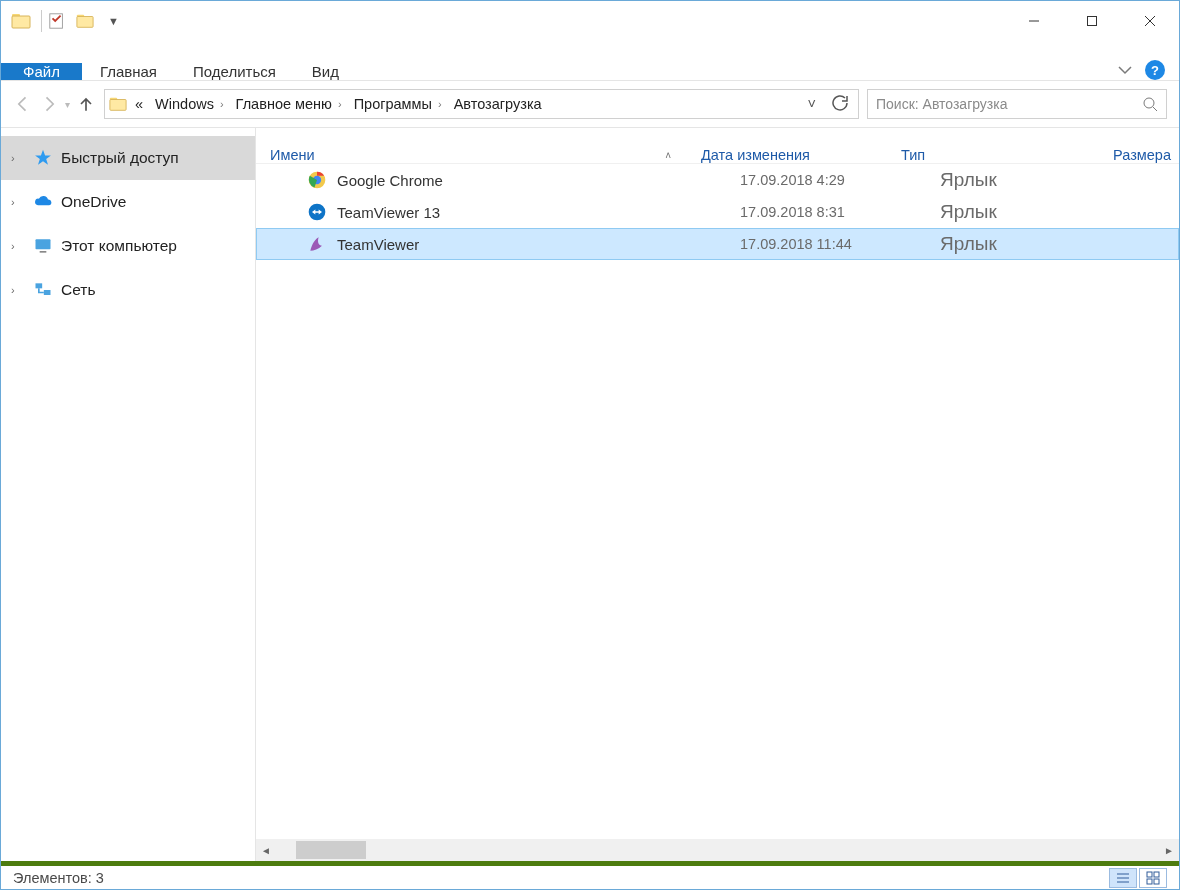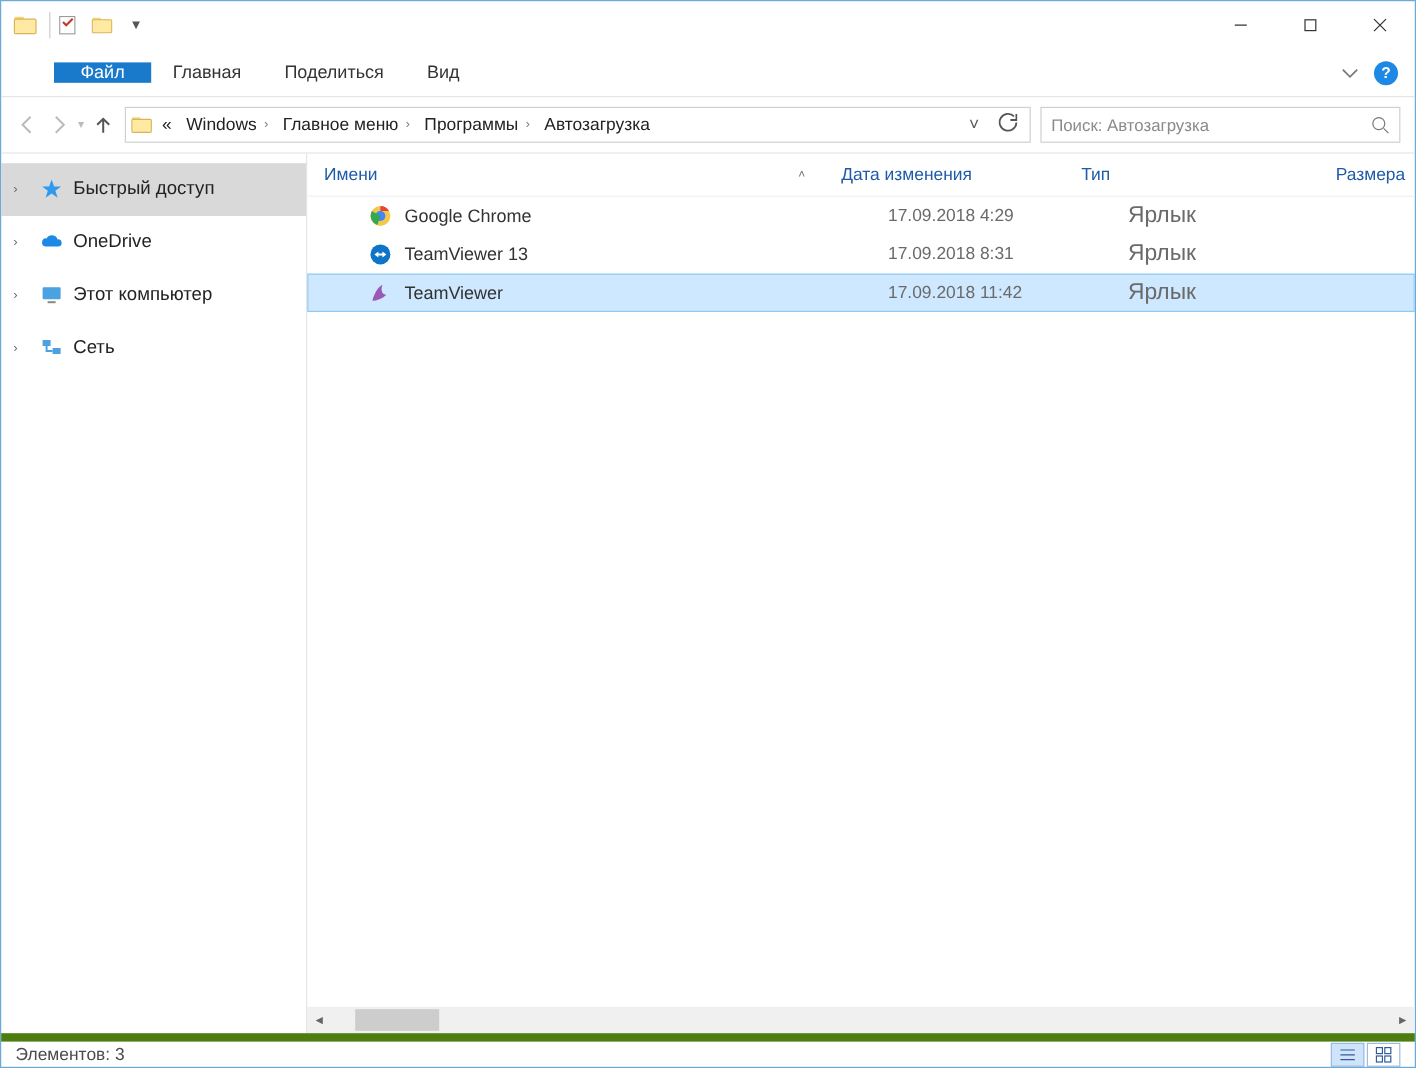--- a/index.html
+++ b/index.html
@@ -11,21 +11,21 @@
   .titlebar .folder-ico { width: 20px; height: 20px; margin: 0 4px; }
   .titlebar .sep { width: 1px; height: 22px; background: #ccc; margin: 0 6px; }
   .titlebar .qat { display: flex; align-items: center; gap: 6px; }
   .titlebar .qat svg, .titlebar .qat .folder-ico { width: 18px; height: 18px; }
   .titlebar .caret { margin-left: 4px; font-size: 11px; color: #555; }
   .winctrls { margin-left: auto; display: flex; }
   .winctrls div { width: 58px; height: 40px; display: flex; align-items: center; justify-content: center; color: #444; font-family: "Segoe MDL2 Assets", sans-serif; font-size: 11px; }
   .winctrls svg { width: 12px; height: 12px; stroke: #333; stroke-width: 1; fill: none; }
 
   
-  .ribbon { height: 40px; display: flex; align-items: center; border-bottom: 1px solid #e5e5e5; padding-left: 44px; }
+  .ribbon { height: 40px; display: flex; align-items: flex-end; border-bottom: 1px solid #e5e5e5; }
   .ribbon .tab { padding: 0 18px; display: flex; align-items: center; font-size: 15px; color: #333; }
   .ribbon .tab.file { background: #1979ca; color: #fff; padding: 0 22px; }
   .ribbon .right { margin-left: auto; display: flex; align-items: center; gap: 12px; padding-right: 14px; }
   .ribbon .help { width: 20px; height: 20px; border-radius: 50%; background: #1e88e5; color: #fff; display: flex; align-items: center; justify-content: center; font-size: 13px; font-weight: bold; }
   .ribbon .chev { color: #5a5a5a; }
 
   
   .navrow { height: 46px; display: flex; align-items: center; padding: 0 12px; gap: 8px; }
   .navbtns { display: flex; align-items: center; gap: 6px; color: #bbb; }
   .navbtns .enabled { color: #555; }
@@ -42,41 +42,41 @@
 
   
   .body { flex: 1; display: flex; min-height: 0; border-top: 1px solid #e5e5e5; }
   .nav { width: 255px; border-right: 1px solid #e5e5e5; padding-top: 8px; }
   .nav-item { height: 44px; display: flex; align-items: center; padding-left: 10px; gap: 8px; font-size: 15.5px; color: #222; }
   .nav-item .exp { width: 14px; color: #6a6a6a; font-size: 11px; }
   .nav-item.selected { background: #d9d9d9; }
   .nav-item svg, .nav-item .ico { width: 20px; height: 20px; flex: none; }
 
   .content { flex: 1; display: flex; flex-direction: column; min-width: 0; }
-  .cols { height: 36px; display: flex; align-items: center; color: #1e5aa8; font-size: 14.5px; border-bottom: 1px solid #f0f0f0; }
+  .cols { height: 36px; display: flex; align-items: flex-end; color: #1e5aa8; font-size: 14.5px; border-bottom: 1px solid #f0f0f0; }
   .col-name { width: 445px; padding-left: 14px; display: flex; align-items: center; justify-content: space-between; padding-right: 30px; }
   .col-name .sort { color: #6a6a6a; font-size: 10px; }
   .col-date { width: 200px; }
   .col-type { width: 200px; }
   .col-size { flex: 1; text-align: right; padding-right: 8px; }
 
   .rows { flex: 1; overflow: hidden; position: relative; }
   .row { height: 32px; display: flex; align-items: center; font-size: 15px; color: #333; justify-content: center; }
   .row .c-name { width: 445px; padding-left: 12px; display: flex; align-items: center; gap: 10px; }
   .row .c-date { width: 200px; color: #6a6a6a; font-size: 14.5px; }
   .row .c-type { width: 200px; color: #6a6a6a; font-size: 19px; }
   .row.selected { background: #cde8ff; outline: 1px solid #8fcaf2; outline-offset: -1px; }
   .row .ico { width: 20px; height: 20px; flex: none; }
 
   .hscroll { height: 22px; background: #f0f0f0; display: flex; align-items: center; }
   .hscroll .thumb { width: 70px; height: 18px; background: #cdcdcd; margin-left: 20px; }
   .hscroll .arr { width: 20px; display: flex; align-items: center; justify-content: center; color: #666; font-size: 10px; }
   .hscroll .track { flex: 1; }
 
-  .status { height: 28px; border-top: 7px solid #4d7c0f; display: flex; align-items: center; padding: 0 12px; font-size: 14.5px; color: #4a4a4a; }
+  .status { height: 28px; border-top: 5px solid #4d7c0f; display: flex; align-items: center; padding: 0 12px; font-size: 14.5px; color: #4a4a4a; }
   .status .view-toggles { margin-left: auto; display: flex; gap: 2px; }
   .status .vt { width: 28px; height: 20px; border: 1px solid #9bbbe0; display: flex; align-items: center; justify-content: center; }
   .status .vt.active { background: #cfe4fb; }
   .status .vt svg { width: 14px; height: 14px; stroke: #305c9a; fill: none; }
 
   
   .folder-svg rect.tab { fill: #f7d774; }
   .folder-svg rect.body { fill: #ffe9a3; stroke: #d7b45a; }
 </style>
 </head>
@@ -255,21 +255,21 @@
           <div class="c-date">17.09.2018 8:31</div>
           <div class="c-type">Ярлык</div>
         </div>
         <div class="row selected">
           <div class="c-name">
             <svg class="ico" viewBox="0 0 24 24">
                 <path d="M4 20c2-8 6-14 10-16-2 6 0 10 4 10-4 4-10 6-14 6z" fill="#9b59b6"></path>
               </svg>
             <span>TeamViewer</span>
           </div>
-          <div class="c-date">17.09.2018 11:42</div>
+          <div class="c-date">17.09.2018 11:44</div>
           <div class="c-type">Ярлык</div>
         </div>
       </div>
 
       <div class="hscroll">
         <div class="arr">◄</div>
         <div class="thumb"></div>
         <div class="track"></div>
         <div class="arr">►</div>
       </div>

